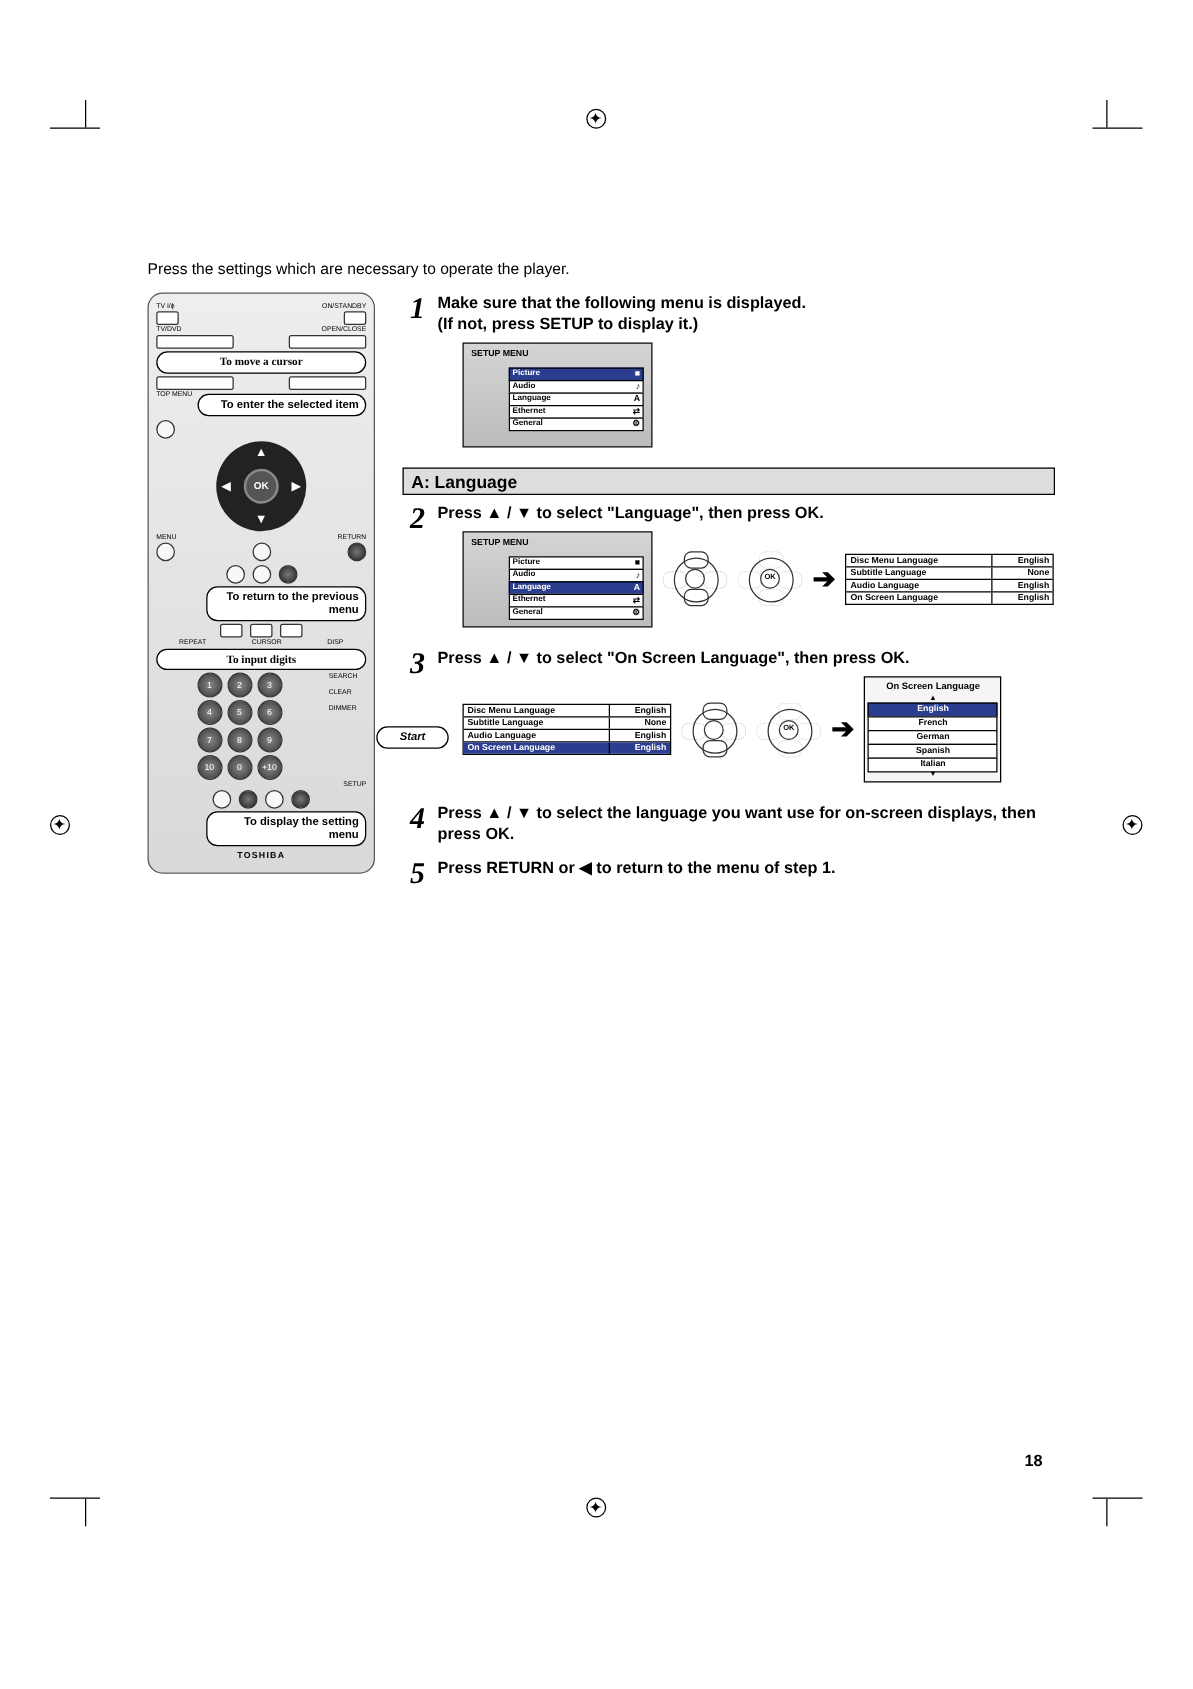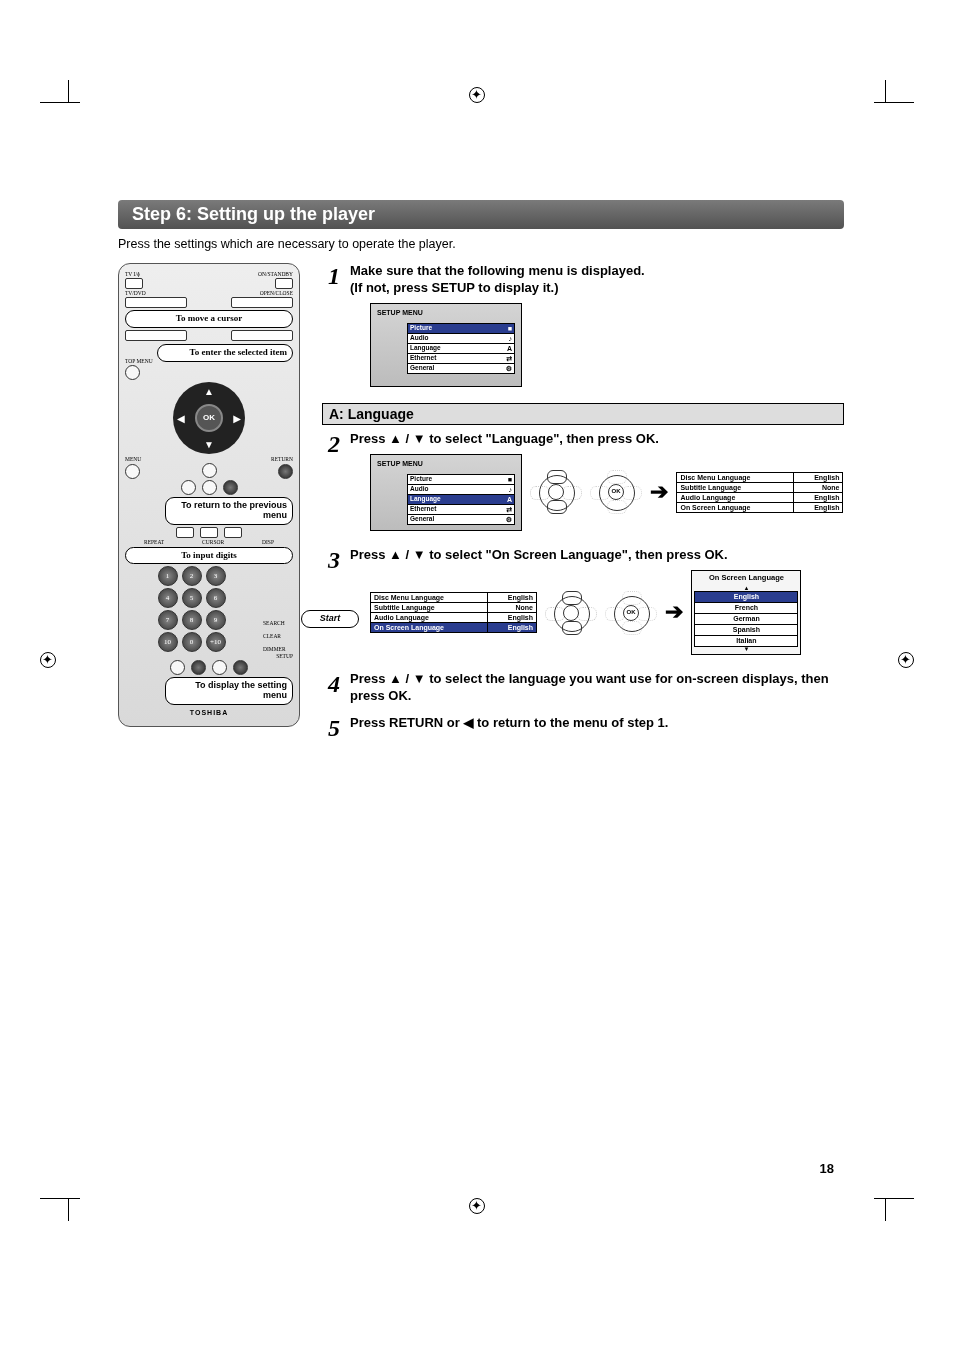--- a/index.html
+++ b/index.html
@@ -59,21 +59,21 @@
 
   
   .remote {
     border: 1.5px solid #555;
     border-radius: 12px;
     background: linear-gradient(#eee,#d9d9d9);
     padding: 6px 6px 10px 6px;
     font-size: 6.5px;
     position: relative;
   }
-  .row { display:flex; justify-content:space-between; align-items:flex-end; margin:1px 0;font-family:Liberation Serif, serif; }
+  .row { display:flex; justify-content:space-between; align-items:flex-start; margin:1px 0; }
   .tiny { font-size: 5.5px; }
   .smallbox { width: 16px; height: 9px; border:1px solid #333; background:#fff; border-radius:2px; }
   .bigbox { width: 60px; height: 9px; border:1px solid #333; background:#fff; border-radius:2px; }
   .callout {
     border: 1.5px solid #000;
     border-radius: 9px;
     background: #fff;
     padding: 3px 5px;
     font-size: 9px;
     font-weight: bold;
@@ -205,21 +205,20 @@
     <div class="crop tr"></div>
   </div>
   <div class="side-reg left reg"></div>
   <div class="side-reg right reg"></div>
   <div class="bottom-marks">
     <div class="crop bl"></div>
     <div class="reg"></div>
     <div class="crop br"></div>
   </div>
 
-  <div class="step-header">Step 6: Setting up the player</div>
   <div class="intro">Press the settings which are necessary to operate the player.</div>
 
   <div class="columns">
 
     <div class="left-col">
       <div class="remote">
         <div class="row tiny">
           <span>TV I/ɸ</span>
           <span>ON/STANDBY</span>
         </div>

